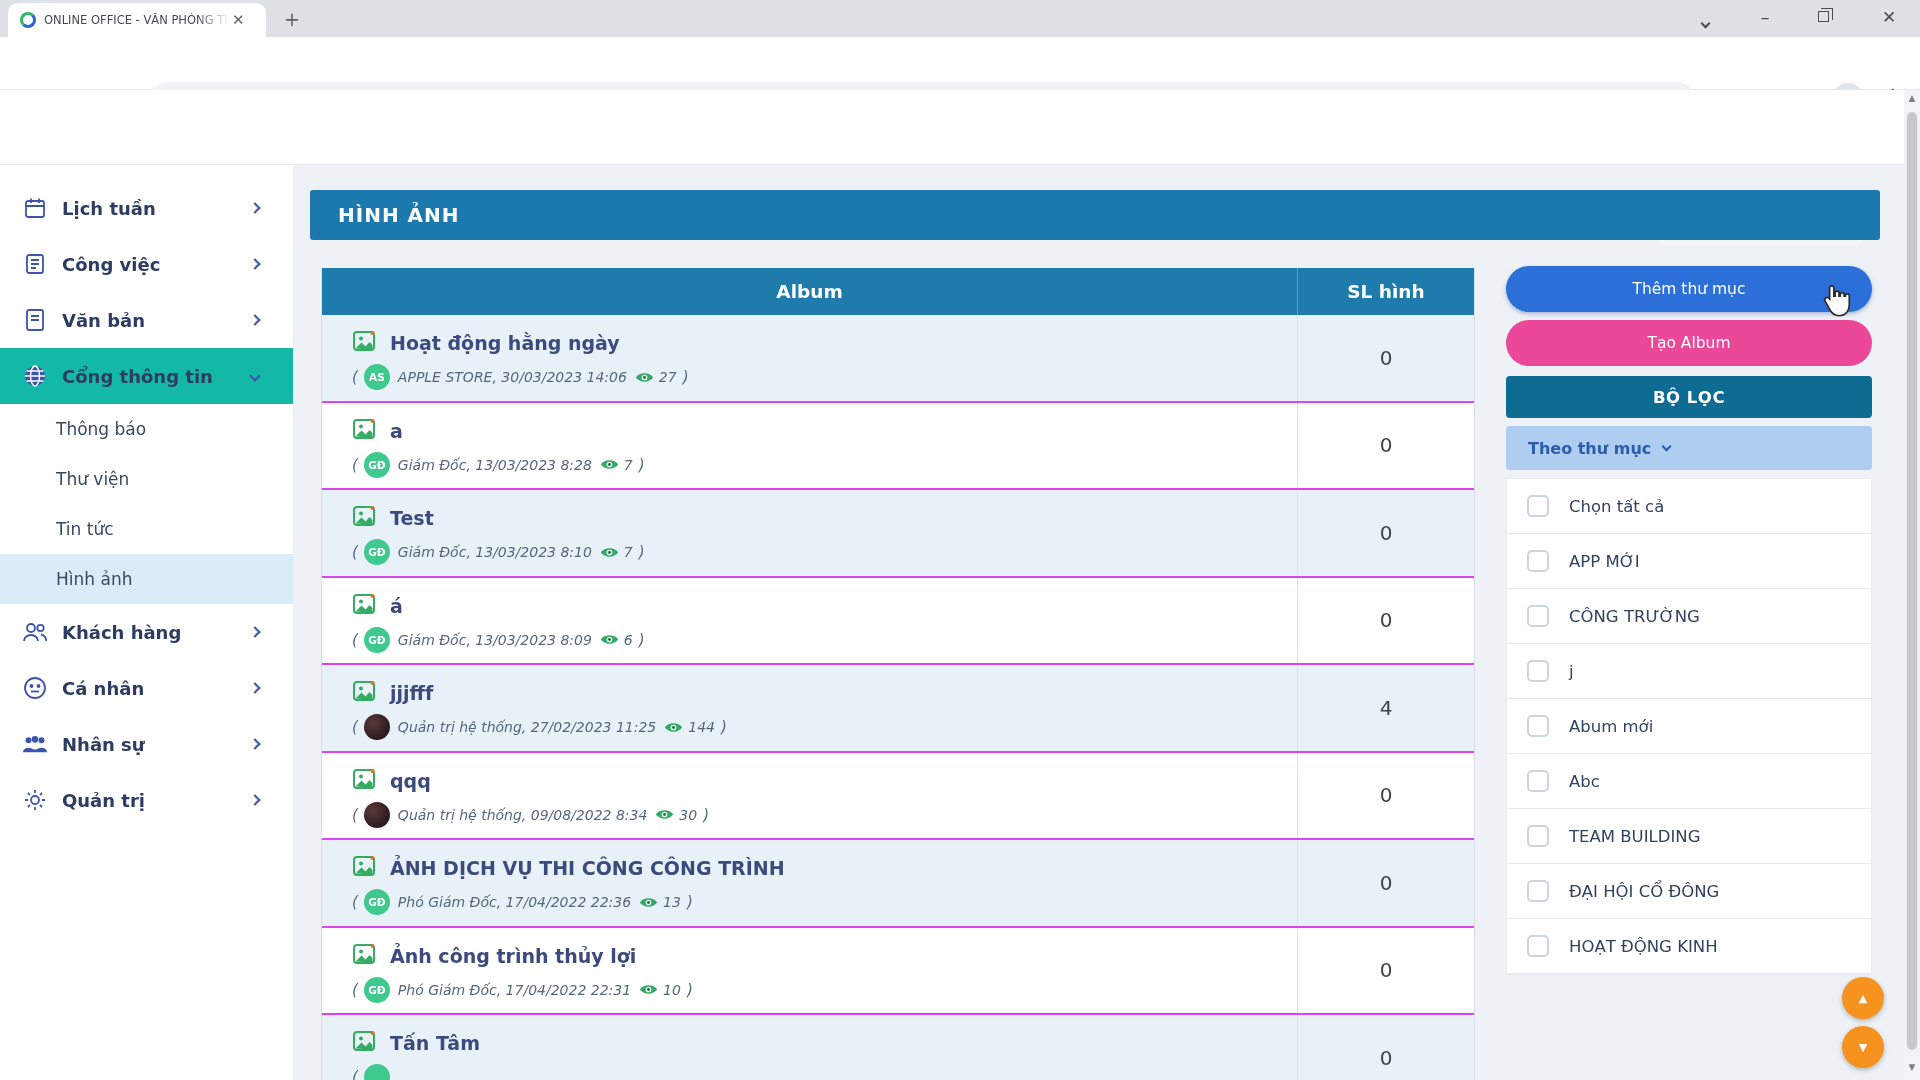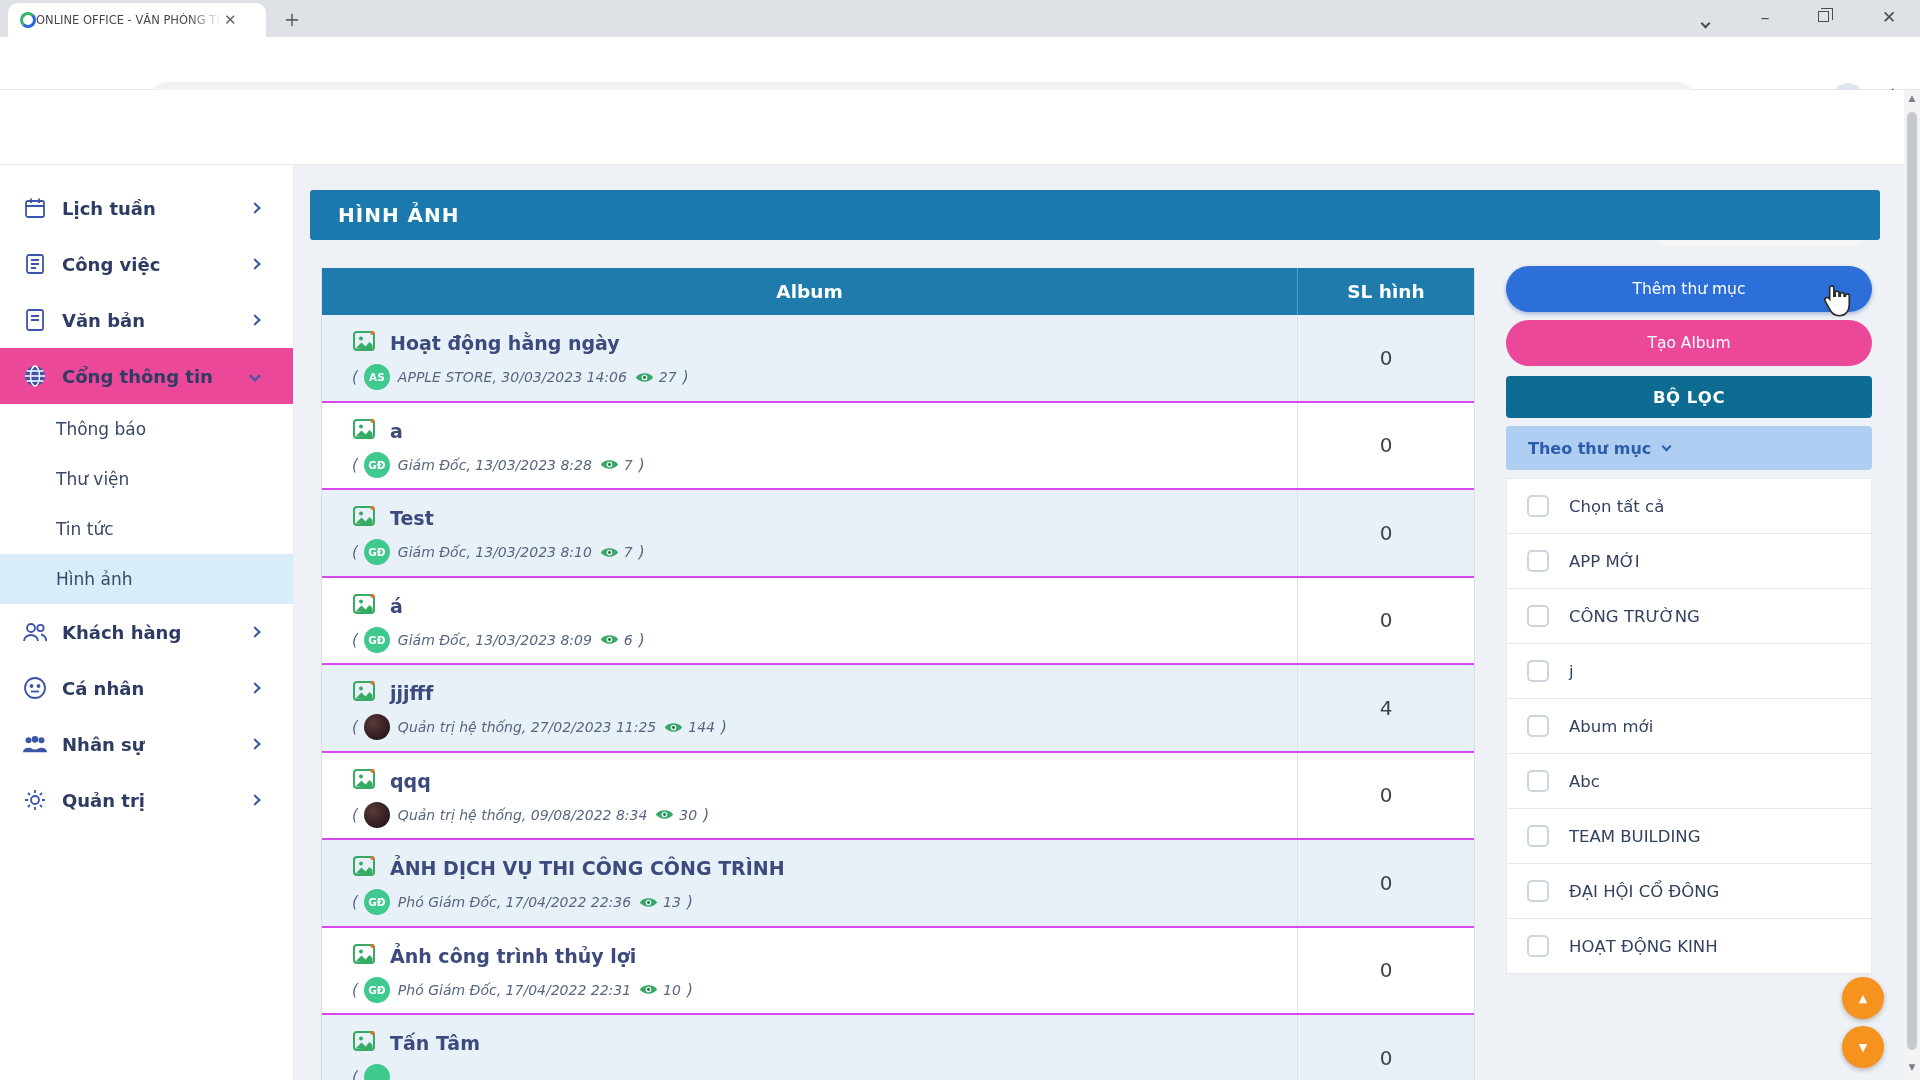--- a/index.html
+++ b/index.html
@@ -4,21 +4,21 @@
 <style>
   * { margin:0; padding:0; box-sizing:border-box; }
   html,body { width:1920px; height:1080px; }
   body { font-family:"DejaVu Sans","Liberation Sans",sans-serif; }
   .screen { position:relative; width:1920px; height:1080px; background:#eef1f5; overflow:hidden; }
 
   
   .tabstrip { position:absolute; left:0; top:0; width:1920px; height:37px; background:#dee1e6; }
   .tab { position:absolute; left:8px; top:3px; width:258px; height:34px; background:#fff; border-radius:10px 10px 0 0; display:flex; align-items:center; padding:0 8px 0 12px; }
   .favicon { width:16px; height:16px; border-radius:50%; border:3.5px solid #2a66d9; border-top-color:#35b36a; border-left-color:#35b36a; flex:0 0 16px; }
-  .tab-title { font-size:11.5px; color:#45494f; white-space:nowrap; overflow:hidden; width:186px;
+  .tab-title { font-size:11.5px; color:#45494f; margin-left:8px; white-space:nowrap; overflow:hidden; width:186px;
     -webkit-mask-image:linear-gradient(90deg,#000 82%,transparent); mask-image:linear-gradient(90deg,#000 82%,transparent); }
   .tab-close { font-size:15px; color:#5f6368; margin-left:2px; cursor:default; }
   .newtab { position:absolute; left:284px; top:8px; font-size:19px; color:#5f6368; }
   .wctrl { position:absolute; top:9px; font-size:15px; color:#4a4d52; text-align:center; width:26px; }
   .chev-css { display:inline-block; width:8px; height:8px; border-right:2px solid #4a4d52; border-bottom:2px solid #4a4d52; transform:rotate(45deg); }
   .wc-max { position:absolute; top:11px; width:11px; height:11px; border:1.5px solid #4a4d52; background:#dee1e6; }
   .wc-max::before { content:""; position:absolute; left:2px; top:-4.5px; width:11px; height:11px; border:1.5px solid #4a4d52; border-bottom:none; border-left:none; }
 
   .toolbar { position:absolute; left:0; top:37px; width:1920px; height:53px; background:#fff; border-bottom:1px solid #e3e5e8; }
   .navic { position:absolute; top:50px; font-size:21px; color:#5f6368; }
@@ -54,21 +54,21 @@
   .uname { font-size:17px; font-weight:600; color:#3c4d6e; margin-left:14px; }
 
   
   .pscroll { position:absolute; left:1904px; top:90px; width:16px; height:990px; background:#f2f3f5; }
   .pthumb { position:absolute; left:3px; top:22px; width:10px; height:938px; background:#c6c9cd; border-radius:5px; }
   .parrow { position:absolute; left:0; width:16px; text-align:center; font-size:9px; color:#7d8187; }
 
   
   .sidebar { position:absolute; left:0; top:165px; width:294px; height:915px; background:#fff; border-right:1px solid #eceff3; padding-top:15px; }
   .sitem { position:relative; height:56px; display:flex; align-items:center; padding-left:22px; }
-  .sitem.active { background:#ec4899;align-items:center; }
+  .sitem.active { background:#14b8a6;align-items:center; }
   .sicon { width:26px; display:flex; justify-content:center; flex:0 0 26px; }
   .slabel { font-size:18px; font-weight:600; color:#2e3c63; margin-left:14px; }
   .schev { position:absolute; right:34px; width:8px; height:8px; border-top:2.5px solid #3d55a8; border-right:2.5px solid #3d55a8; transform:rotate(45deg); }
   .schev.down { transform:rotate(135deg); }
   .ssub { height:50px; display:flex; align-items:center; padding-left:56px; font-size:17px; color:#3a4866; }
   .ssub.active { background:#d9edf9; }
 
   
   .titlebar { position:absolute; left:310px; top:190px; width:1570px; height:50px; background:#1b79ad; border-radius:3px; display:flex; align-items:center; }
   .titlebar span { color:#fff; font-size:20px; font-weight:bold; letter-spacing:1px; margin-left:28px; }

